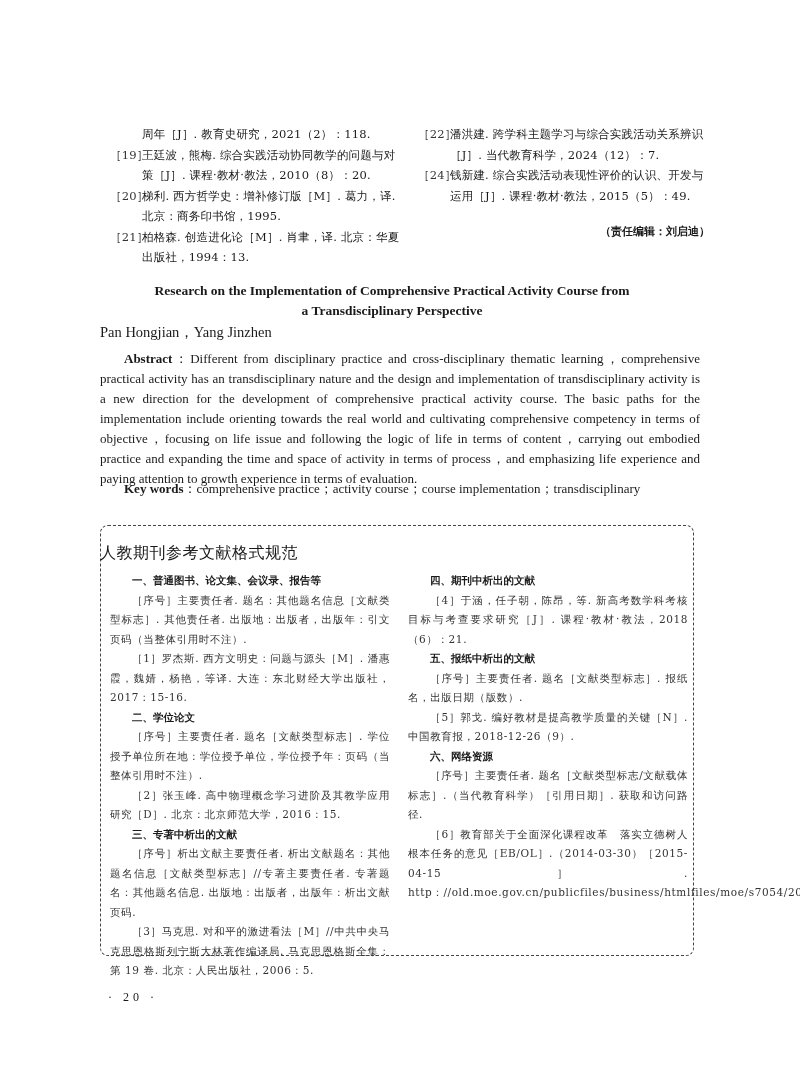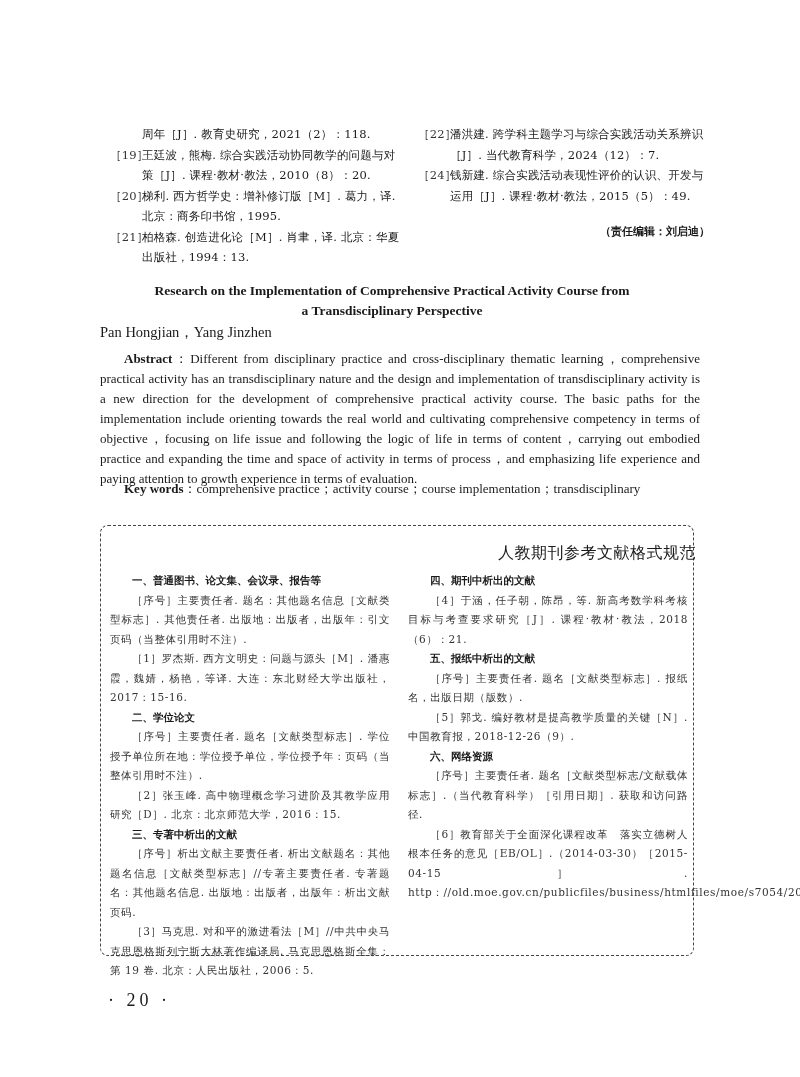--- a/index.html
+++ b/index.html
@@ -37,37 +37,37 @@
   .abstract b { font-weight: bold; }
   .keywords {
     position: absolute; top: 480px; left: 124px; width: 580px;
     font-family: "Liberation Serif", serif; font-size: 13px;
   }
   .box {
     position: absolute; top: 525px; left: 100px; width: 592px; height: 429px;
     border: 1.5px dashed #444; border-radius: 8px;
   }
   .box-title {
-    position: absolute; top: 543px; left: 100px; width: 596px; text-align: right;
+    position: absolute; top: 543px; left: 100px; width: 596px; text-align: left;
     font-family: "DejaVu Sans", sans-serif; font-size: 16px; letter-spacing: 0.5px;
   }
   .box-cols {
     position: absolute; top: 571px; left: 110px; width: 578px;
     display: flex; justify-content: space-between;
     font-size: 10.5px; line-height: 19.5px;
   }
   .box-cols .col { width: 280px; }
   .sec-head {
     font-family: "DejaVu Sans", sans-serif; font-weight: bold; font-size: 10.5px;
     padding-left: 22px;
   }
   .para { text-indent: 22px; text-align: justify; letter-spacing: 0.6px; color: #333; }
   .page-num {
     position: absolute; top: 990px; left: 108px;
-    font-family: "Liberation Serif", serif; font-size: 18px; letter-spacing: 4px;
+    font-family: "Liberation Serif", serif; font-size: 12px; letter-spacing: 4px;
   }
 </style>
 </head>
 <body>
 
 <div class="refs">
   <div class="col">
     <div class="ref-item cont"><span>周年［J］. 教育史研究，2021（2）：118.</span></div>
     <div class="ref-item"><span class="num">［19］</span><span>王廷波，熊梅. 综合实践活动协同教学的问题与对策［J］. 课程·教材·教法，2010（8）：20.</span></div>
     <div class="ref-item"><span class="num">［20］</span><span>梯利. 西方哲学史：增补修订版［M］. 葛力，译. 北京：商务印书馆，1995.</span></div>

